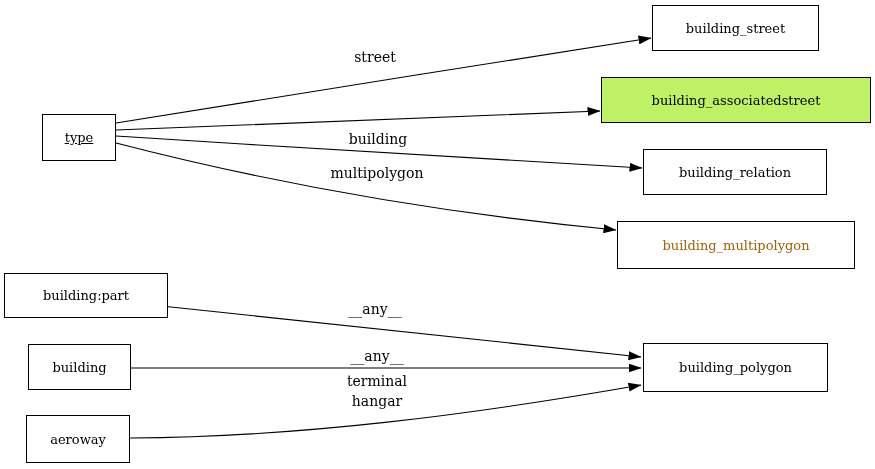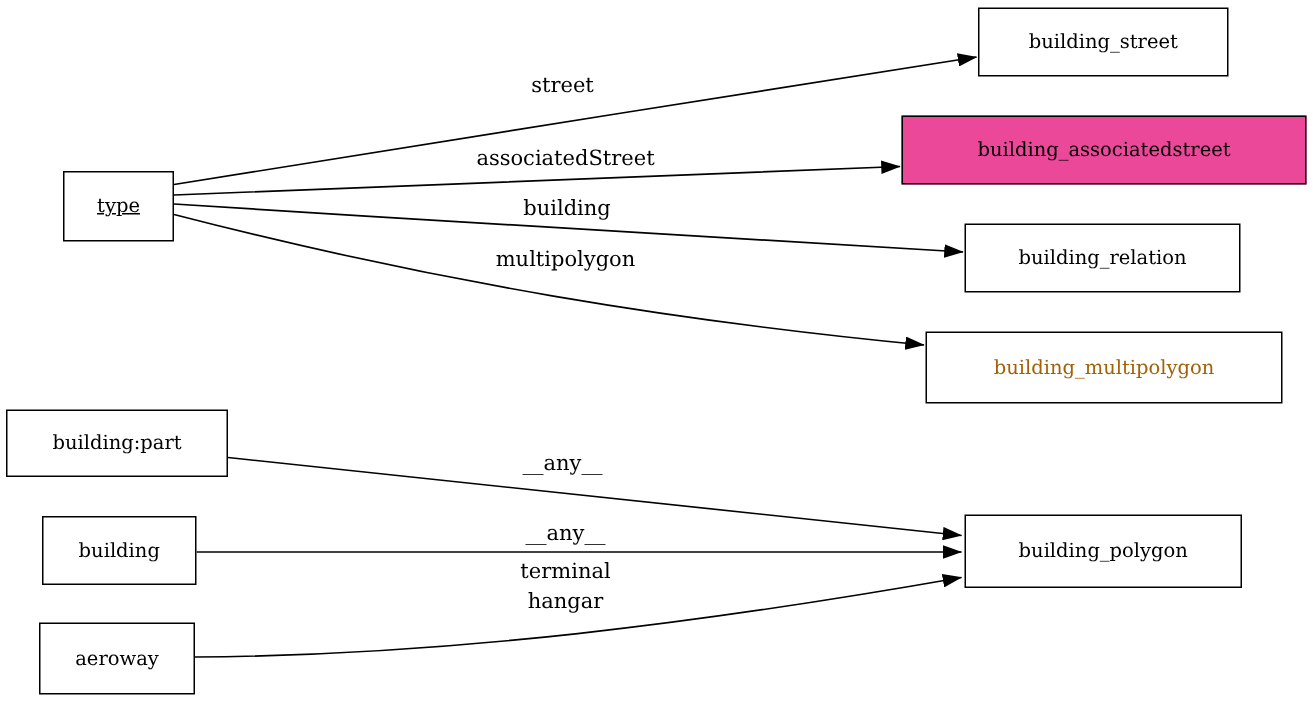--- a/index.html
+++ b/index.html
@@ -63,23 +63,20 @@
       <path d="M116,130 C280,123 440,117 600,111" class="edge-path" marker-end="url(#arrowhead)"></path>
       <path d="M116,136 C290,147 460,158 642,168" class="edge-path" marker-end="url(#arrowhead)"></path>
       <path d="M116,143 C290,188 450,214 616,230" class="edge-path" marker-end="url(#arrowhead)"></path>
       <path d="M152,305 C310,322 470,340 641,357" class="edge-path" marker-end="url(#arrowhead)"></path>
       <path d="M131,368 L641,368" class="edge-path" marker-end="url(#arrowhead)"></path>
       <path d="M130,438 C300,437 470,415 641,385" class="edge-path" marker-end="url(#arrowhead)"></path>
     </svg>
 <div class="edge-label" style="left: 375px; top: 57px;">
       <div>street</div>
     </div>
-    <div class="edge-label" style="left: 377px; top: 106px;">
-      <div>associatedStreet</div>
-    </div>
     <div class="edge-label" style="left: 378px; top: 139px;">
       <div>building</div>
     </div>
     <div class="edge-label" style="left: 377px; top: 173px;">
       <div>multipolygon</div>
     </div>
     <div class="edge-label" style="left: 375px; top: 309px;">
       <div>__any__</div>
     </div>
     <div class="edge-label" style="left: 377px; top: 356px;">
@@ -88,30 +85,30 @@
     <div class="edge-label" style="left: 377px; top: 391px;">
       <div>terminal</div>
       <div>hangar</div>
     </div>
     <div class="node" style="left: 42px; top: 114px; width: 74px; height: 47px; background: rgb(255, 255, 255); border-color: rgb(0, 0, 0); color: rgb(0, 0, 0); text-decoration: underline;">
       <span>type</span>
     </div>
     <div class="node" style="left: 652px; top: 5px; width: 167px; height: 46px; background: rgb(255, 255, 255); border-color: rgb(0, 0, 0); color: rgb(0, 0, 0);">
       <span>building_street</span>
     </div>
-    <div class="node" style="left: 601px; top: 77px; width: 270px; height: 46px; background: #ec4899; border-color: rgb(0, 0, 0); color: rgb(0, 0, 0);">
+    <div class="node" style="left: 601px; top: 77px; width: 270px; height: 46px; background: #bef264; border-color: rgb(0, 0, 0); color: rgb(0, 0, 0);">
       <span>building_associatedstreet</span>
     </div>
     <div class="node" style="left: 643px; top: 149px; width: 184px; height: 46px; background: rgb(255, 255, 255); border-color: rgb(0, 0, 0); color: rgb(0, 0, 0);">
       <span>building_relation</span>
     </div>
     <div class="node" style="left: 617px; top: 221px; width: 238px; height: 48px; background: rgb(255, 255, 255); border-color: rgb(0, 0, 0); color: #a16207;">
       <span>building_multipolygon</span>
     </div>
-    <div class="node" style="left: 4px; top: 273px; width: 148px; height: 45px; background: rgb(255, 255, 255); border-color: rgb(0, 0, 0); color: rgb(0, 0, 0);">
+    <div class="node" style="left: 4px; top: 273px; width: 164px; height: 45px; background: rgb(255, 255, 255); border-color: rgb(0, 0, 0); color: rgb(0, 0, 0);">
       <span>building:part</span>
     </div>
     <div class="node" style="left: 28px; top: 344px; width: 103px; height: 46px; background: rgb(255, 255, 255); border-color: rgb(0, 0, 0); color: rgb(0, 0, 0);">
       <span>building</span>
     </div>
     <div class="node" style="left: 26px; top: 415px; width: 104px; height: 48px; background: rgb(255, 255, 255); border-color: rgb(0, 0, 0); color: rgb(0, 0, 0);">
       <span>aeroway</span>
     </div>
     <div class="node" style="left: 643px; top: 343px; width: 185px; height: 49px; background: rgb(255, 255, 255); border-color: rgb(0, 0, 0); color: rgb(0, 0, 0);">
       <span>building_polygon</span>

